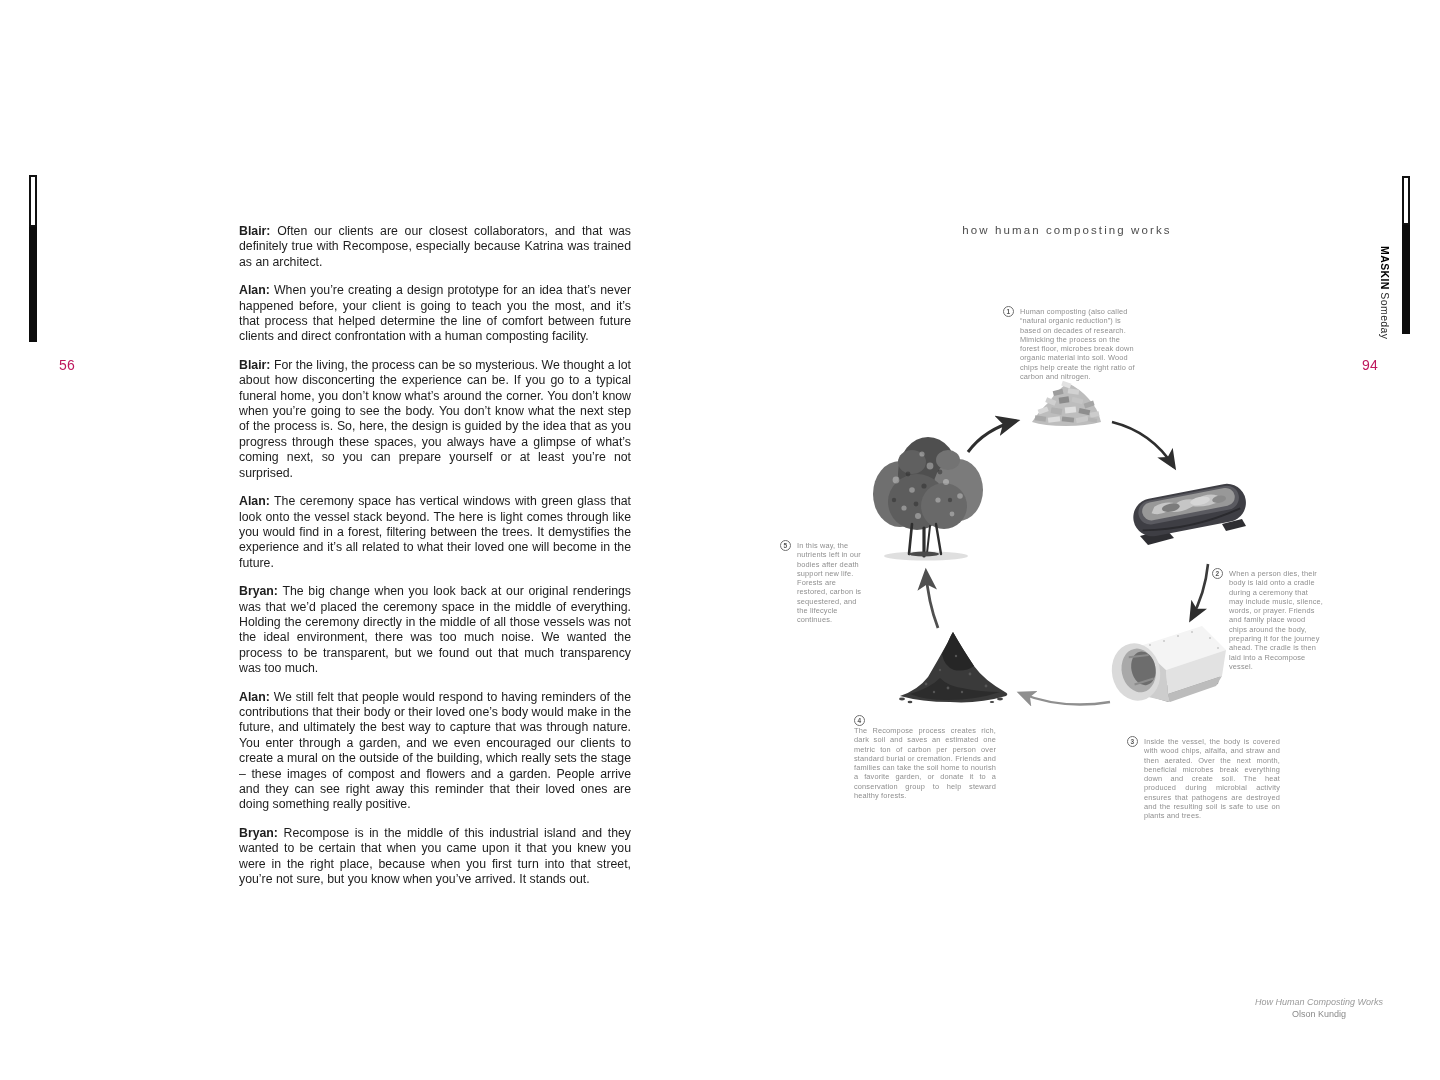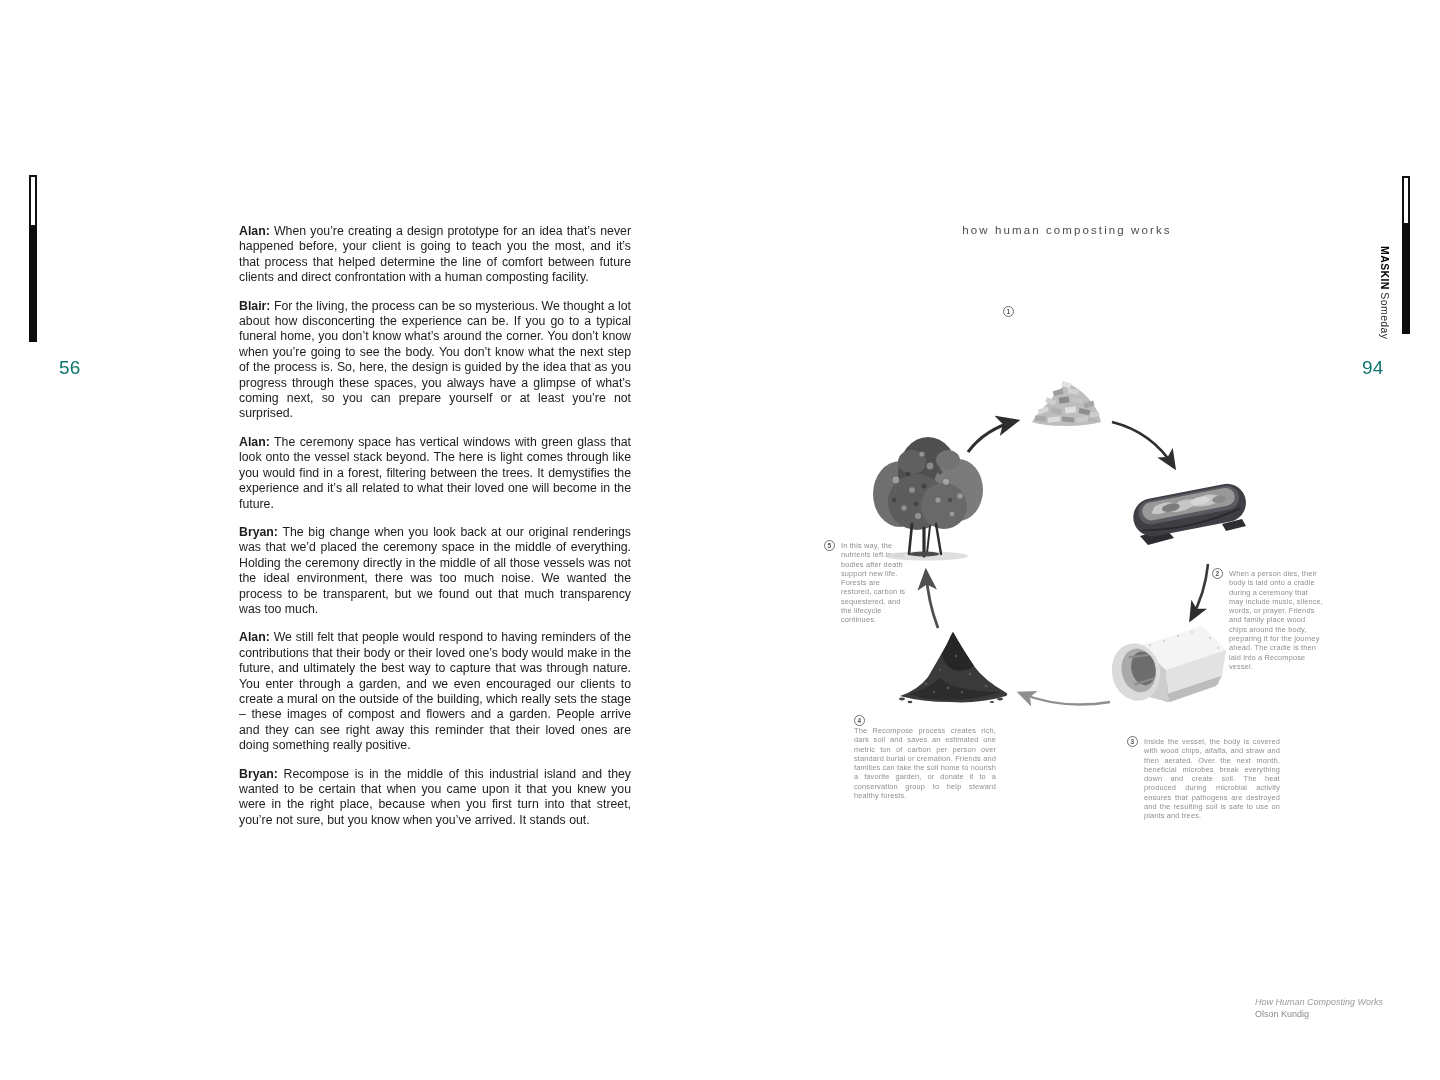--- a/index.html
+++ b/index.html
@@ -12,21 +12,21 @@
 
   
   .interview-col{
     left:239px;top:224px;width:392px;
     font-size:12.3px;line-height:15.4px;text-align:justify;color:#1d1d1d;
   }
   .interview-col p{margin:0 0 13px 0;}
   .interview-col b{font-weight:bold;}
 
   
-  .pagenum{font-size:19px;color:#0f766e;letter-spacing:.3px;}
+  .pagenum{font-size:14px;color:#be185d;letter-spacing:.3px;}
 
   
   .spine-bar{width:8px;}
   .spine-bar .hollow{box-sizing:border-box;width:8px;border:2px solid #111;background:#fff;}
   .spine-bar .solid{width:8px;background:#0c0c0c;}
   .spine-text{
     writing-mode:vertical-rl;font-size:10.5px;letter-spacing:.4px;color:#2b2b2b;
     white-space:nowrap;
   }
   .spine-text b{font-weight:bold;color:#000;}
@@ -44,64 +44,66 @@
     box-sizing:border-box;flex:0 0 auto;width:11px;height:11px;margin-right:6px;margin-top:-1px;
     border:1px solid #6f6f6f;border-radius:50%;color:#555;
     font-size:6.5px;display:flex;align-items:center;justify-content:center;font-weight:bold;
   }
   .step .txt{display:block;}
   .just{text-align:justify;}
 
   
   .fig-caption{left:1255px;top:997px;font-size:9px;line-height:11.5px;color:#949494;}
   .fig-caption .t{font-style:italic;color:#9a9a9a;}
-  .fig-caption .c{color:#8a8a8a;}
+  .fig-caption .c{color:#8a8a8a;text-align:center;}
 </style>
 </head>
 <body>
 
 <div class="abs" style="left:0;top:0;width:720px;height:1080px;">
 
   <div class="abs spine-bar" style="left:29px;top:175px;">
     <div class="hollow" style="height:52px;"></div>
     <div class="solid" style="height:115px;"></div>
   </div>
 
   <div class="abs pagenum" style="left:59px;top:357px;">56</div>
 
   <div class="abs interview-col">
+    <p><b>Blair:</b> <span>Often our clients are our closest collaborators, and that was definitely true with Recompose, especially because Katrina was trained as an architect.</span></p>
     <p><b>Alan:</b> <span>When you’re creating a design prototype for an idea that’s never happened before, your client is going to teach you the most, and it’s that process that helped determine the line of comfort between future clients and direct confrontation with a human composting facility.</span></p>
     <p><b>Blair:</b> <span>For the living, the process can be so mysterious. We thought a lot about how disconcerting the experience can be. If you go to a typical funeral home, you don’t know what’s around the corner. You don’t know when you’re going to see the body. You don’t know what the next step of the process is. So, here, the design is guided by the idea that as you progress through these spaces, you always have a glimpse of what’s coming next, so you can prepare yourself or at least you’re not surprised.</span></p>
     <p><b>Alan:</b> <span>The ceremony space has vertical windows with green glass that look onto the vessel stack beyond. The here is light comes through like you would find in a forest, filtering between the trees. It demystifies the experience and it’s all related to what their loved one will become in the future.</span></p>
     <p><b>Bryan:</b> <span>The big change when you look back at our original renderings was that we’d placed the ceremony space in the middle of everything. Holding the ceremony directly in the middle of all those vessels was not the ideal environment, there was too much noise. We wanted the process to be transparent, but we found out that much transparency was too much.</span></p>
     <p><b>Alan:</b> <span>We still felt that people would respond to having reminders of the contributions that their body or their loved one’s body would make in the future, and ultimately the best way to capture that was through nature. You enter through a garden, and we even encouraged our clients to create a mural on the outside of the building, which really sets the stage – these images of compost and flowers and a garden. People arrive and they can see right away this reminder that their loved ones are doing something really positive.</span></p>
     <p><b>Bryan:</b> <span>Recompose is in the middle of this industrial island and they wanted to be certain that when you came upon it that you knew you were in the right place, because when you first turn into that street, you’re not sure, but you know when you’ve arrived. It stands out.</span></p>
   </div>
 </div>
 
 <div class="abs" style="left:720px;top:0;width:720px;height:1080px;"></div>
 
 <div class="abs diagram-title">how human composting works</div>
 
 <div class="abs step" style="left:1003px;top:307px;width:138px;">
   <span class="num">1</span>
+  <span class="txt">Human composting (also called “natural organic reduction”) is based on decades of research. Mimicking the process on the forest floor, microbes break down organic material into soil. Wood chips help create the right ratio of carbon and nitrogen.</span>
 </div>
 <div class="abs step" style="left:1212px;top:541px;width:112px;margin-top:28px;">
   <span class="num">2</span>
   <span class="txt">When a person dies, their body is laid onto a cradle during a ceremony that may include music, silence, words, or prayer. Friends and family place wood chips around the body, preparing it for the journey ahead. The cradle is then laid into a Recompose vessel.</span>
 </div>
 <div class="abs step" style="left:1127px;top:721px;width:153px;margin-top:16px;">
   <span class="num">3</span>
   <span class="txt just">Inside the vessel, the body is covered with wood chips, alfalfa, and straw and then aerated. Over the next month, beneficial microbes break everything down and create soil. The heat produced during microbial activity ensures that pathogens are destroyed and the resulting soil is safe to use on plants and trees.</span>
 </div>
 <div class="abs step" style="left:854px;top:716px;width:142px;flex-direction:column;">
   <span class="num">4</span>
   <span class="txt just">The Recompose process creates rich, dark soil and saves an estimated one metric ton of carbon per person over standard burial or cremation. Friends and families can take the soil home to nourish a favorite garden, or donate it to a conservation group to help steward healthy forests.</span>
 </div>
-<div class="abs step" style="left:824px;top:541px;width:86px;">
+<div class="abs step" style="left:780px;top:541px;width:86px;">
   <span class="num">5</span>
   <span class="txt">In this way, the nutrients left in our bodies after death support new life. Forests are restored, carbon is sequestered, and the lifecycle continues.</span>
 </div>
 
 <svg class="abs" style="left:780px;top:280px;" width="600" height="560" viewBox="0 0 600 560">
   <defs>
     <marker id="mDark" markerWidth="9" markerHeight="8" refX="6.5" refY="3.5" orient="auto">
         <path d="M0,0 L8,3.5 L0,7 L2,3.5 z" fill="#2e2e2e"></path>
       </marker>
     <marker id="mMid" markerWidth="9" markerHeight="8" refX="6.5" refY="3.5" orient="auto">

